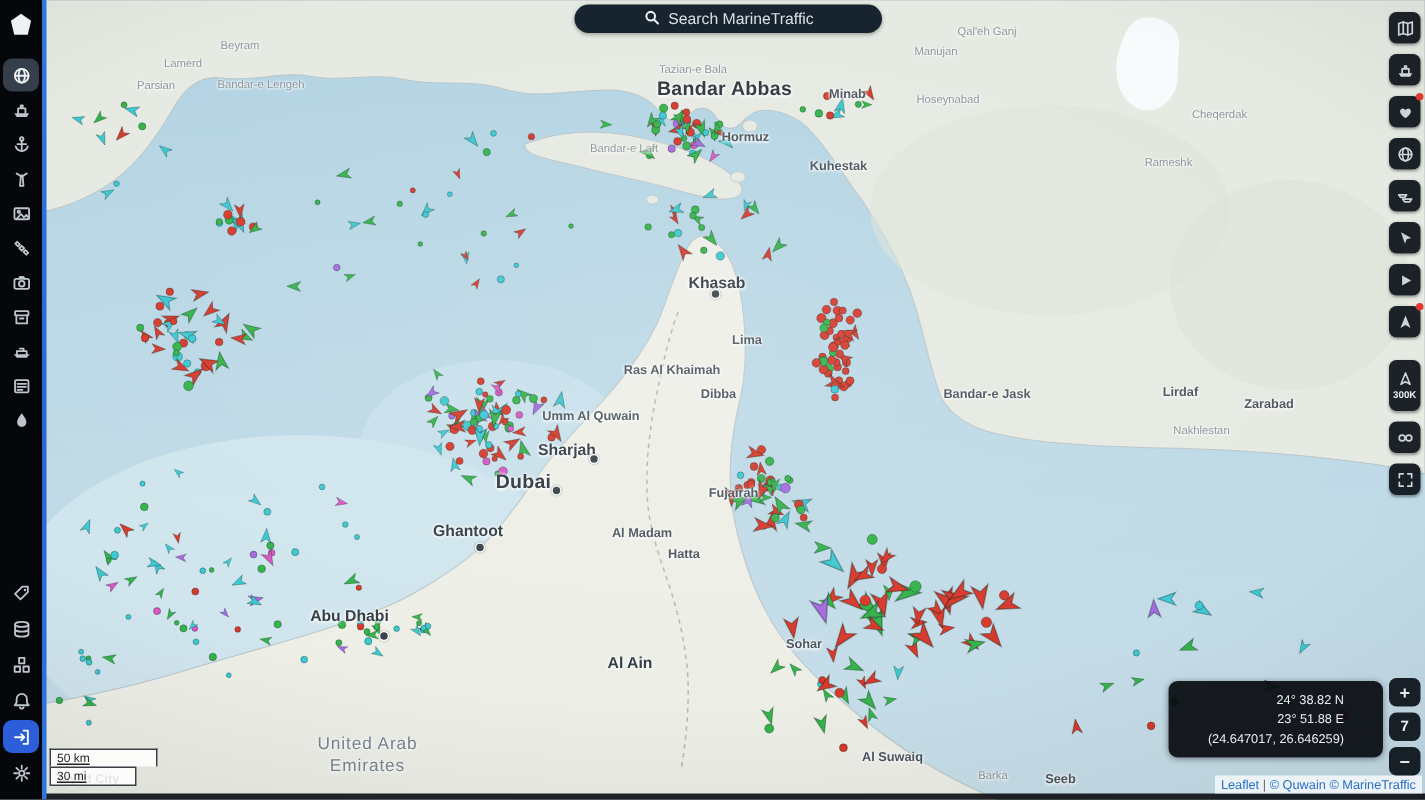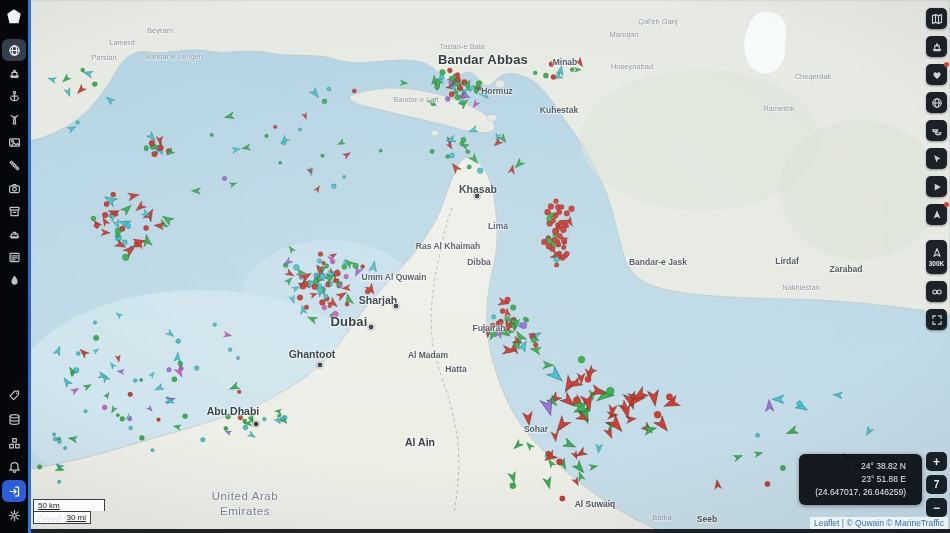--- a/index.html
+++ b/index.html
@@ -55,28 +55,28 @@
 
   
   .zoomctl{position:absolute;right:3px;bottom:16px;display:flex;flex-direction:column;align-items:center;z-index:25;}
   .zoom-btn{width:21px;height:19px;margin-top:4px;border-radius:5px;background:rgba(12,18,25,.93);
     color:#e6ebef;font-size:12px;font-weight:700;display:flex;align-items:center;justify-content:center;
     cursor:pointer;box-shadow:0 0 0 .5px rgba(255,255,255,.07);}
   .zoom-level{cursor:default;font-size:10px;}
 
   
   .coords{position:absolute;right:28px;bottom:28px;background:rgba(7,11,16,.93);border-radius:6px;
-    padding:6px 16px;text-align:right;color:#e9eef3;font-size:8.5px;line-height:13px;z-index:24;
+    padding:6px 26px;text-align:right;color:#e9eef3;font-size:8.5px;line-height:13px;z-index:24;
     box-shadow:0 1px 4px rgba(0,0,0,.4);}
 
   
   .scale{position:absolute;left:33px;bottom:9px;z-index:24;font-size:8px;color:#222;}
   .scale-box{background:rgba(255,255,255,.85);border:1.5px solid #3a3f45;padding:0 4px;line-height:11px;text-decoration:underline;}
   .scale-box.km{width:62px;border-bottom:none;}
-  .scale-box.mi{width:48px;text-align:right;}
+  .scale-box.mi{width:48px;}
 
   
   .attribution{position:absolute;right:2px;bottom:4px;background:rgba(255,255,255,.72);
     font-size:8.5px;color:#5d6b76;padding:1px 4px;z-index:23;}
   .attribution .link{color:#2a6fc2;}
 </style>
 </head>
 <body>
 
 <div id="app">
@@ -668,20 +668,29 @@
         <span class="lbl country" style="left: 245px; top: 511px;">Emirates</span>
         <span class="city-dot" style="left: 477px; top: 196px;"></span>
         <span class="city-dot" style="left: 371px; top: 327px;"></span>
         <span class="city-dot" style="left: 396px; top: 306px;"></span>
         <span class="city-dot" style="left: 256px; top: 424px;"></span>
         <span class="city-dot" style="left: 320px; top: 365px;"></span>
       </div>
     <div class="glare"></div>
   </div>
 
+  <div class="search-pill">
+    <span>
+      <svg width="11" height="11" viewBox="0 0 16 16" fill="none" stroke="#e8edf1" stroke-width="2" stroke-linecap="round">
+        <circle cx="7" cy="7" r="4.2"></circle>
+          <path d="M10.4 10.4L14 14"></path>
+      </svg>
+    </span>
+    <span>Search MarineTraffic</span>
+  </div>
 
   <aside id="left-rail">
     <div class="logo">
       <svg width="18" height="20" viewBox="0 0 16 16">
           <path d="M8 1l6 4.2-2 8.3H4L2 5.2z" fill="#eef2f5"></path>
         </svg>
     </div>
     <div id="left-top">
         <div class="rail-btn active">
           <svg width="13" height="13" viewBox="0 0 16 16" fill="none" stroke="currentColor" stroke-width="1.5" stroke-linecap="round" stroke-linejoin="round">

